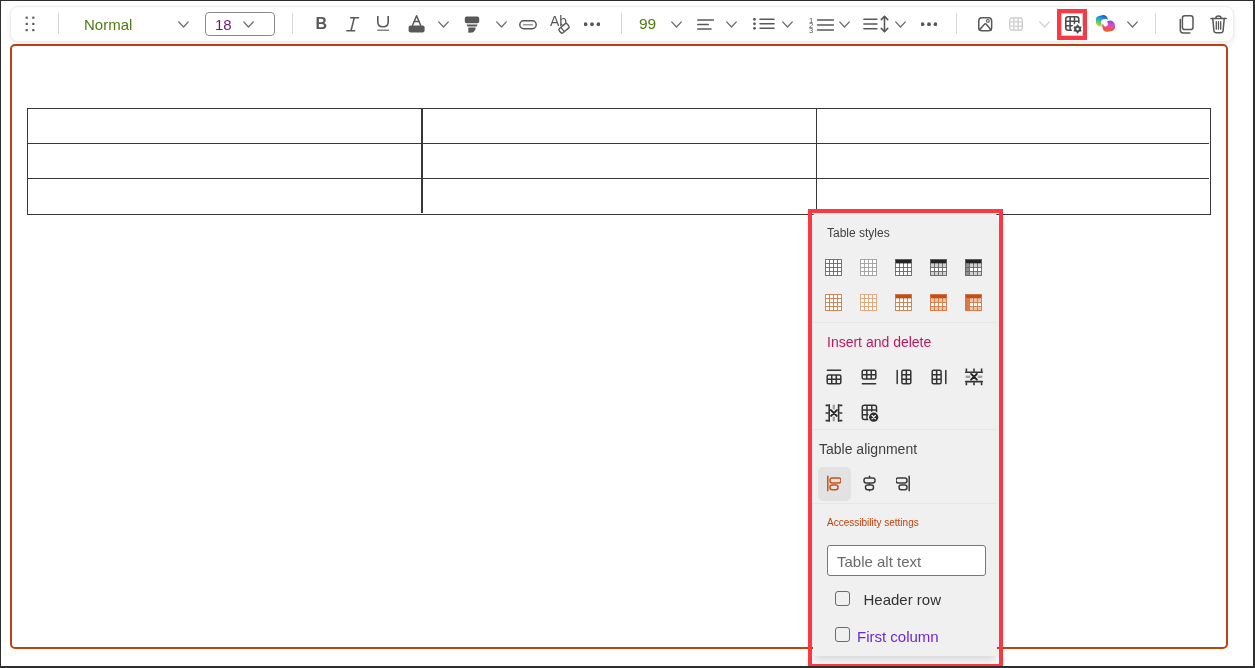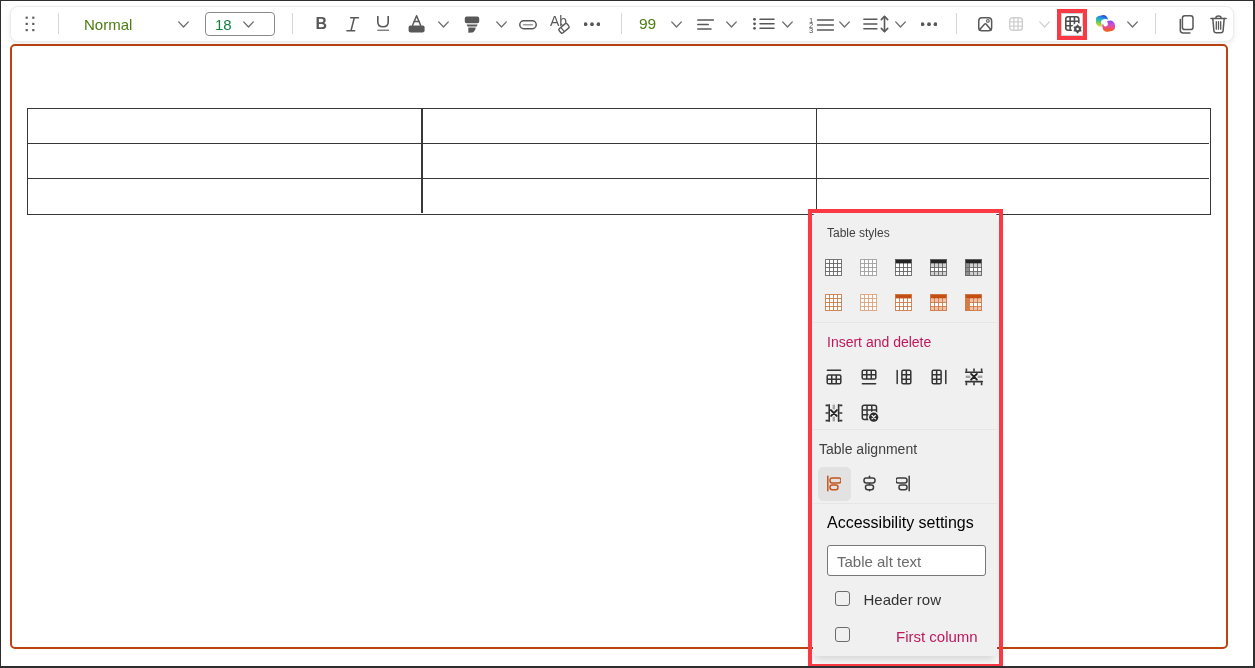--- a/index.html
+++ b/index.html
@@ -21,21 +21,21 @@
     <rect x="7.2" y="0.6" width="2.2" height="2.2" fill="#5f5f5f"></rect>
     <rect x="7.2" y="6.8" width="2.2" height="2.2" fill="#5f5f5f"></rect>
     <rect x="7.2" y="13.0" width="2.2" height="2.2" fill="#5f5f5f"></rect>
   </svg>
 <div style="position:absolute;left:58px;top:13px;width:1px;height:21px;background:#d6d6d6"></div>
 <span style="position:absolute;left:84px;top:15.5px;font-size:15px;line-height:17px;color:#4d7c0f;font-weight:400;white-space:nowrap;">Normal</span>
 <svg style="position:absolute;left:178.0px;top:20.5px;" width="11" height="7" viewBox="0 0 11 7">
     <path d="M0.7,0.9 L5.5,6 L10.3,0.9" fill="none" stroke="#6b6b6b" stroke-width="1.3" stroke-linecap="round" stroke-linejoin="round"></path>
   </svg>
 <div style="position:absolute;left:205px;top:12px;width:70px;height:24px;border:1px solid #8a8a8a;border-radius:4px;background:#fff"></div>
-<span style="position:absolute;left:215px;top:15.5px;font-size:15px;line-height:17px;color:#15803d;font-weight:400;white-space:nowrap;">18</span>
+<span style="position:absolute;left:215px;top:15.5px;font-size:15px;line-height:17px;color:#701a75;font-weight:400;white-space:nowrap;">18</span>
 <svg style="position:absolute;left:243.0px;top:20.5px;" width="11" height="7" viewBox="0 0 11 7">
     <path d="M0.7,0.9 L5.5,6 L10.3,0.9" fill="none" stroke="#6b6b6b" stroke-width="1.3" stroke-linecap="round" stroke-linejoin="round"></path>
   </svg>
 <div style="position:absolute;left:292px;top:13px;width:1px;height:21px;background:#d6d6d6"></div>
 <span style="position:absolute;left:315.5px;top:14.5px;font-size:16px;line-height:18px;color:#585858;font-weight:700;white-space:nowrap;">B</span>
 <svg style="position:absolute;left:346px;top:17px;" width="14" height="15" viewBox="0 0 14 15">
     <path d="M4.7,0.75 h7.8 M0.9,13.75 h7.8 M8.3,0.75 L5,13.75" fill="none" stroke="#585858" stroke-width="1.5" stroke-linecap="round"></path>
   </svg>
 <svg style="position:absolute;left:376.5px;top:16px;" width="13" height="16" viewBox="0 0 13 16">
     <path d="M0.8,0 v6.1 q0,4.7 5.2,4.7 q5.2,0 5.2,-4.7 V0" fill="none" stroke="#585858" stroke-width="1.6" stroke-linecap="round"></path>
@@ -309,19 +309,19 @@
     <path d="M8.5,1.2 V15.8" stroke="#3b3b3b" stroke-width="1.5" stroke-linecap="round"></path>
     <rect x="3" y="2.9" width="11" height="5" rx="2.2" fill="#f0f0f0" stroke="#3b3b3b" stroke-width="1.5"></rect>
     <rect x="4.5" y="10.1" width="8" height="4.6" rx="2.1" fill="#f0f0f0" stroke="#3b3b3b" stroke-width="1.5"></rect>
   </svg>
 <svg style="position:absolute;left:895.9px;top:475px;z-index:6;" width="17" height="17" viewBox="0 0 17 17">
     <path d="M13.2,1.2 V15.8" stroke="#3b3b3b" stroke-width="1.5" stroke-linecap="round"></path>
     <rect x="0" y="2.9" width="11" height="5" rx="2.2" fill="#f0f0f0" stroke="#3b3b3b" stroke-width="1.5"></rect>
     <rect x="3" y="10.1" width="8" height="4.6" rx="2.1" fill="#f0f0f0" stroke="#3b3b3b" stroke-width="1.5"></rect>
   </svg>
 <div style="position:absolute;left:812.5px;top:503px;width:184px;height:1px;background:#e8e6e4;z-index:6"></div>
-<span style="position:absolute;left:827px;top:515px;font-size:16px;line-height:15px;color:#000000;white-space:nowrap;z-index:6">Accessibility settings</span>
+<span style="position:absolute;left:827px;top:515px;font-size:10px;line-height:15px;color:#c2410c;white-space:nowrap;z-index:6">Accessibility settings</span>
 <div style="position:absolute;left:826.5px;top:545px;width:159px;height:31px;border:1px solid #777;border-radius:3px;background:#fff;z-index:6"></div>
 <span style="position:absolute;left:837px;top:553px;font-size:15px;line-height:17px;color:#6b6b6b;font-weight:400;white-space:nowrap;z-index:7;">Table alt text</span>
 <div style="position:absolute;left:834.5px;top:590.5px;width:15px;height:15px;border:1px solid #6b6b6b;border-radius:3px;z-index:6"></div>
 <span style="position:absolute;left:863.5px;top:591px;font-size:15px;line-height:17px;color:#333;font-weight:400;white-space:nowrap;z-index:7;text-align:right;">Header row</span>
 <div style="position:absolute;left:834.5px;top:627px;width:15px;height:15px;border:1px solid #6b6b6b;border-radius:3px;z-index:6"></div>
-<span style="position:absolute;left:896px;top:627.5px;font-size:15px;line-height:17px;color:#be185d;font-weight:400;white-space:nowrap;z-index:7;">First column</span>
+<span style="position:absolute;left:857px;top:627.5px;font-size:15px;line-height:17px;color:#6d28d9;font-weight:400;white-space:nowrap;z-index:7;">First column</span>
 <div style="position:absolute;left:808px;top:209px;width:195px;height:459px;border:4px solid #fb3944;z-index:40"></div>
 </body></html>

